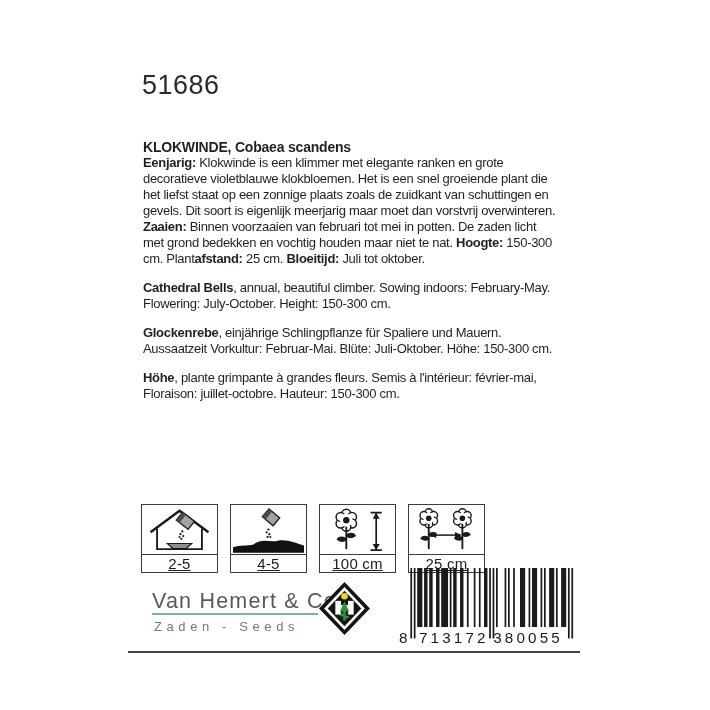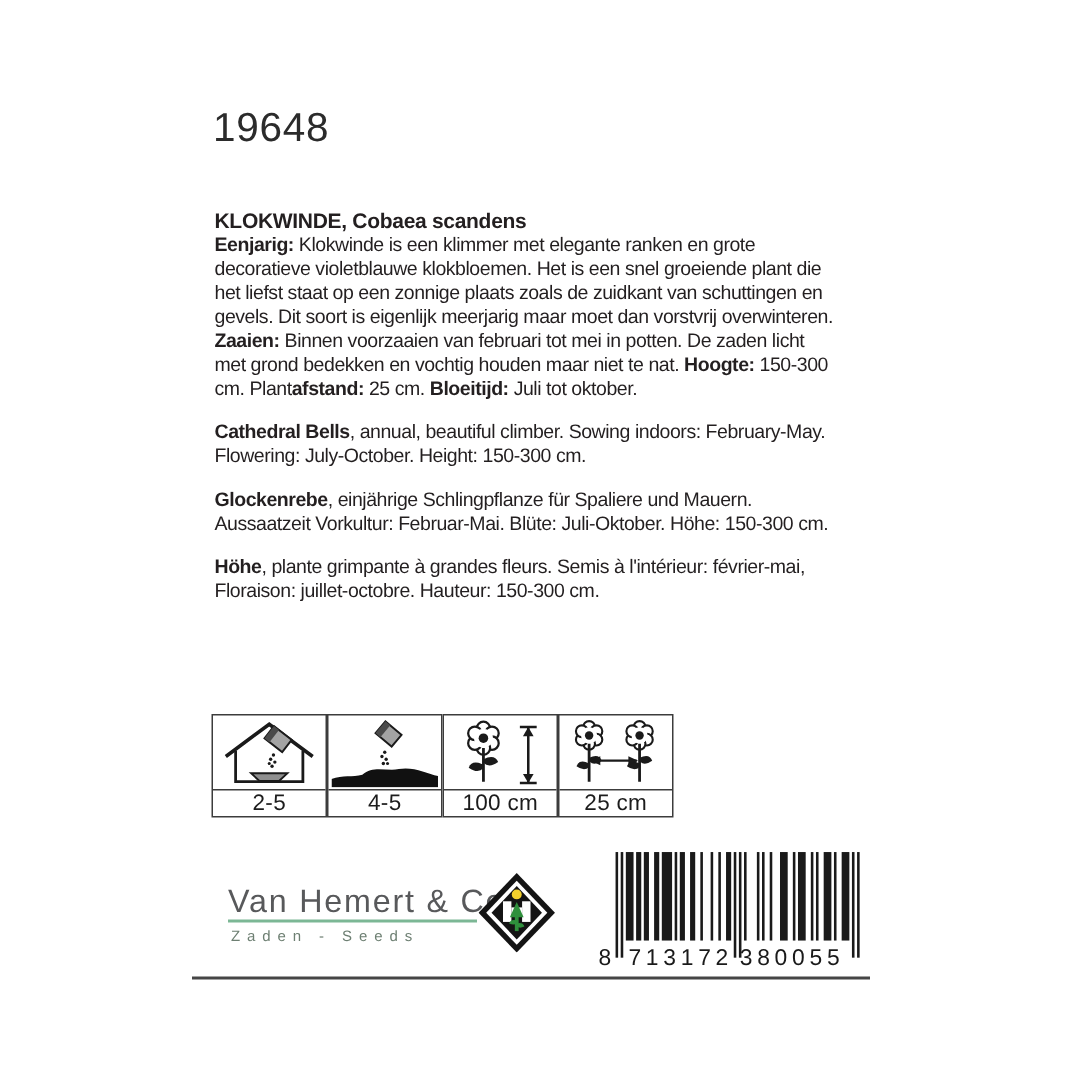--- a/index.html
+++ b/index.html
@@ -7,39 +7,39 @@
         font-family:"Liberation Sans",sans-serif;color:#231f20;}
   
   .article-number{position:absolute;left:142px;top:70px;font-size:27px;letter-spacing:.5px;color:#2b2b2b;}
   
   .text-block{position:absolute;left:143px;top:139px;width:431px;font-size:13px;line-height:16px;
               letter-spacing:-0.3px;color:#231f20;}
   .text-block h1{margin:0;font-size:14px;line-height:16px;font-weight:bold;letter-spacing:-0.2px;}
   .text-block p{margin:0 16px 13px 0;}
   .text-block .b{font-weight:bold;}
   
-  .icon-row{position:absolute;left:141px;top:476px;display:flex;gap:0;}
+  .icon-row{position:absolute;left:141px;top:504px;display:flex;gap:12px;text-decoration:underline;}
   .icon-box{width:75px;height:67px;border:1.5px solid #3c3c3c;background:#fff;display:flex;flex-direction:column;}
   .icon-area{height:49px;border-bottom:1.5px solid #3c3c3c;display:flex;align-items:center;justify-content:center;overflow:hidden;}
   .icon-area svg{display:block;}
   .icon-label{flex:1;display:flex;align-items:center;justify-content:center;font-size:15px;color:#1c1c1c;letter-spacing:.2px;}
   
   .brand-name{position:absolute;left:152px;top:589px;font-size:21.5px;color:#58595b;letter-spacing:1.2px;white-space:nowrap;}
   .brand-line{position:absolute;left:152px;top:613px;width:166px;height:2px;background:#7cb795;}
-  .brand-sub{position:absolute;left:154px;top:619px;font-size:10px;color:#6d7f72;letter-spacing:4.6px;white-space:nowrap;}
+  .brand-sub{position:absolute;left:154px;top:619px;font-size:13px;color:#6d7f72;letter-spacing:4.6px;white-space:nowrap;}
   .diamond-logo{position:absolute;left:319px;top:582px;width:51px;height:53px;}
   .barcode{position:absolute;left:398px;top:566px;width:177px;height:84px;}
   .footer-rule{position:absolute;left:128px;top:651px;width:452px;height:2px;background:#464646;}
 </style>
 </head>
 <body>
 
 <div class="page">
 
-  <div class="article-number">19648</div>
+  <div class="article-number">51686</div>
 
   <div class="text-block">
     <h1>KLOKWINDE, Cobaea scandens</h1>
     <p><span class="b">Eenjarig:</span><span> Klokwinde is een klimmer met elegante ranken en grote decoratieve violetblauwe klokbloemen. Het is een snel groeiende plant die het liefst staat op een zonnige plaats zoals de zuidkant van schuttingen en gevels. Dit soort is eigenlijk meerjarig maar moet dan vorstvrij overwinteren. </span><span class="b">Zaaien:</span><span> Binnen voorzaaien van februari tot mei in potten. De zaden licht met grond bedekken en vochtig houden maar niet te nat. </span><span class="b">Hoogte:</span><span> 150-300 cm. Plant</span><span class="b">afstand:</span><span> 25 cm. </span><span class="b">Bloeitijd:</span><span> Juli tot oktober.</span></p>
     <p><span class="b">Cathedral Bells</span><span>, annual, beautiful climber. Sowing indoors: February-May. Flowering: July-October. Height: 150-300 cm.</span></p>
     <p><span class="b">Glockenrebe</span><span>, einjährige Schlingpflanze für Spaliere und Mauern. Aussaatzeit Vorkultur: Februar-Mai. Blüte: Juli-Oktober. Höhe: 150-300 cm.</span></p>
     <p><span class="b">Höhe</span><span>, plante grimpante à grandes fleurs. Semis à l'intérieur: février-mai, Floraison: juillet-octobre. Hauteur: 150-300 cm.</span></p>
   </div>
 
   <div class="icon-row">

